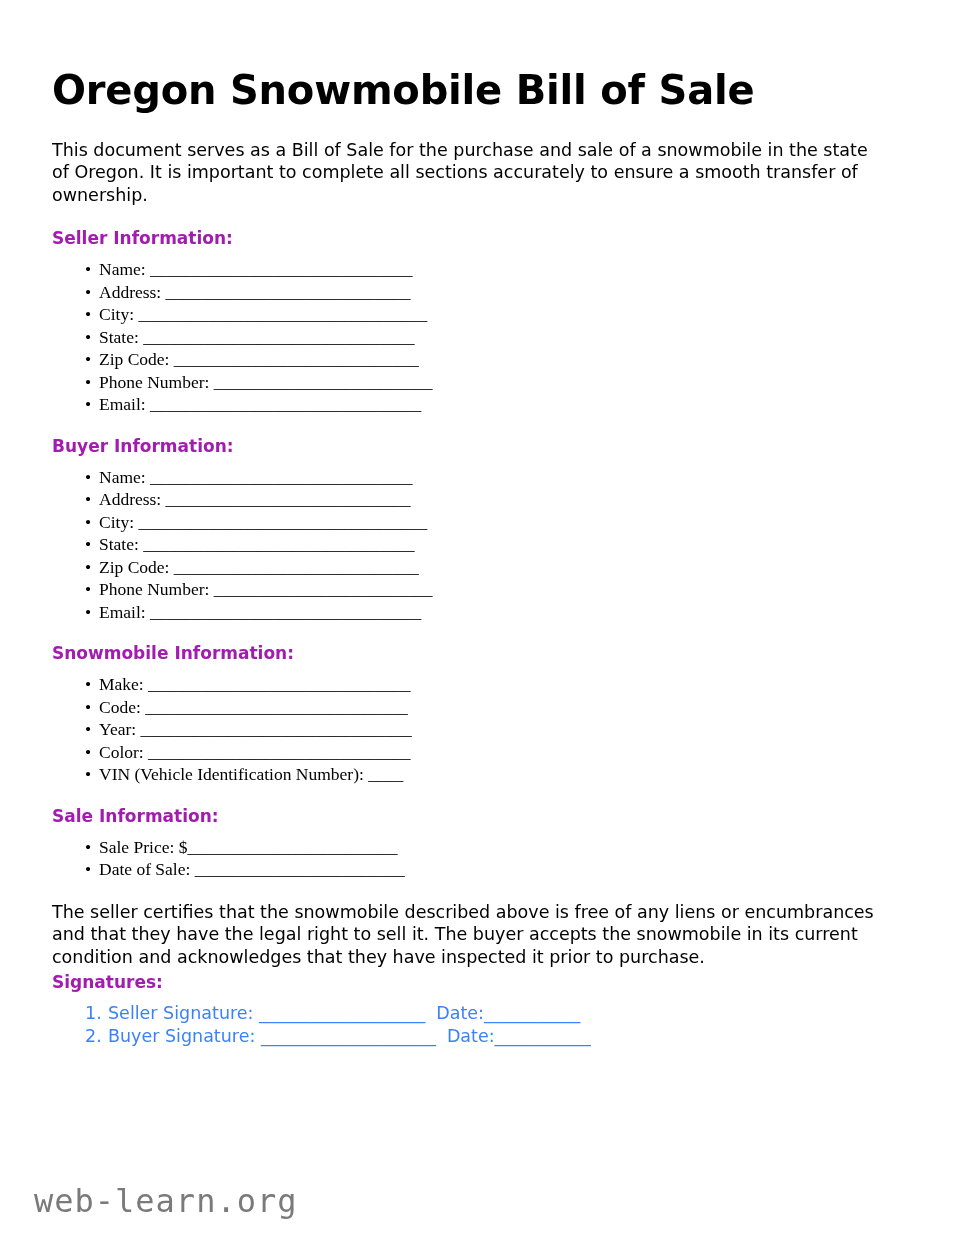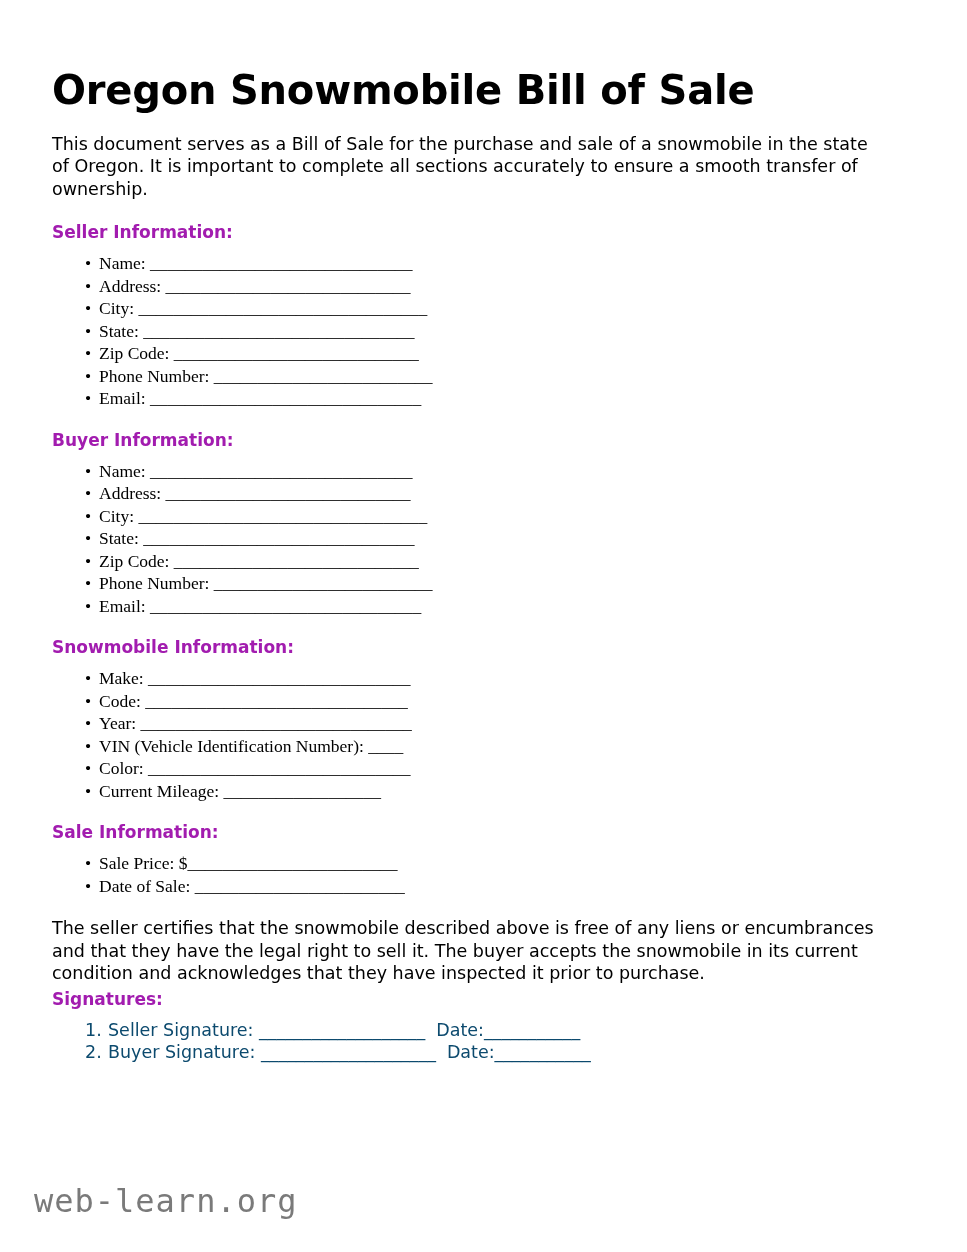--- a/index.html
+++ b/index.html
@@ -21,21 +21,21 @@
     width: 967px;
     height: 1252px;
     box-sizing: border-box;
     padding: 52px 52px 0 52px;
   }
   .doc-title {
     font-size: 40px;
     font-weight: bold;
     line-height: 1.12;
     letter-spacing: -0.2px;
-    margin: 16px 0 20px 0;
+    margin: 16px 0 26px 0;
     color: #000;
   }
   .intro-paragraph,
   .certification-paragraph {
     font-size: 17.5px;
     line-height: 22.5px;
     margin: 0 0 22px 0;
     max-width: 828px;
     color: #000;
   }
@@ -72,21 +72,21 @@
     counter-reset: sigitem;
     margin: 0;
     padding: 0 0 0 33px;
   }
   ol.signature-list > li {
     position: relative;
     font-size: 17.5px;
     line-height: 22.5px;
     padding-left: 23px;
     white-space: nowrap;
-    color: #0c4a6e;
+    color: #3b82f6;
   }
   ol.signature-list > li::before {
     counter-increment: sigitem;
     content: counter(sigitem) ".";
     position: absolute;
     left: 0;
     top: 0;
   }
   .sig-date-label {
     display: inline-block;
@@ -140,23 +140,22 @@
     <li><span>Zip Code: </span><span class="blank">____________________________</span></li>
     <li><span>Phone Number: </span><span class="blank">_________________________</span></li>
     <li><span>Email: </span><span class="blank">_______________________________</span></li>
   </ul>
 
   <h2 class="section-heading">Snowmobile Information:</h2>
   <ul class="field-list">
     <li><span>Make: </span><span class="blank">______________________________</span></li>
     <li><span>Code: </span><span class="blank">______________________________</span></li>
     <li><span>Year: </span><span class="blank">_______________________________</span></li>
+    <li><span>Color: </span><span class="blank">______________________________</span></li>
     <li><span>VIN (Vehicle Identification Number): </span><span class="blank">____</span></li>
-    <li><span>Color: </span><span class="blank">______________________________</span></li>
-    <li><span>Current Mileage: </span><span class="blank">__________________</span></li>
   </ul>
 
   <h2 class="section-heading">Sale Information:</h2>
   <ul class="field-list">
     <li><span>Sale Price: $</span><span class="blank">________________________</span></li>
     <li><span>Date of Sale: </span><span class="blank">________________________</span></li>
   </ul>
 
   <p class="certification-paragraph">The seller certifies that the snowmobile described above is free of any liens or encumbrances and that they have the legal right to sell it. The buyer accepts the snowmobile in its current condition and acknowledges that they have inspected it prior to purchase.</p>
 

